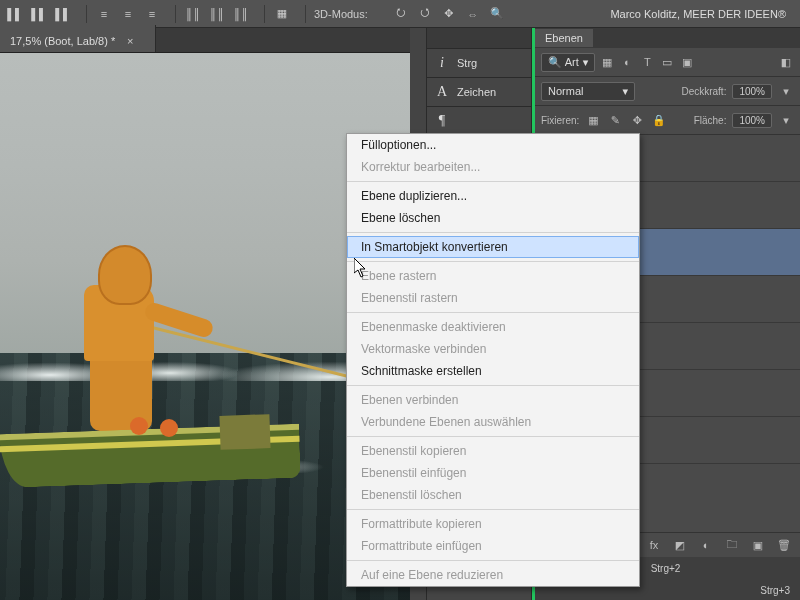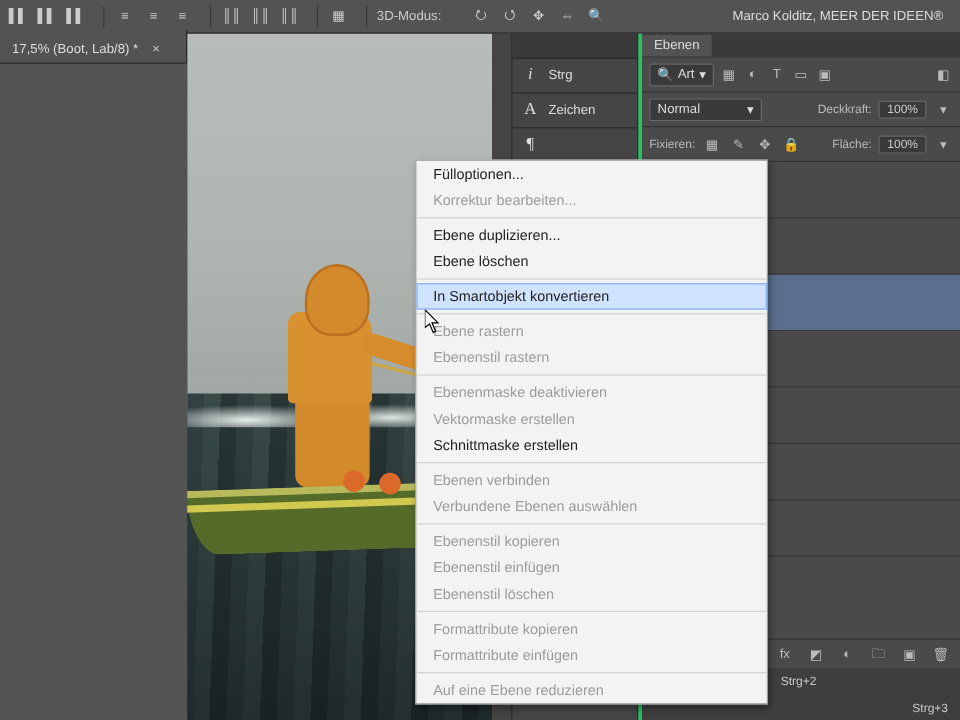--- a/index.html
+++ b/index.html
@@ -3,21 +3,21 @@
 <meta charset="utf-8">
 <style>
   html,body{margin:0;padding:0;width:800px;height:600px;overflow:hidden;background:#535353;font-family:"Segoe UI",Tahoma,sans-serif;font-size:11px;color:#ccc;}
   .toolbar{height:27px;background:#535353;border-bottom:1px solid #2a2a2a;display:flex;align-items:center;padding:0 6px;}
   .tb-ico{width:18px;height:18px;margin-right:6px;display:flex;align-items:center;justify-content:center;color:#ccc;}
   .tb-sep{width:1px;height:18px;background:#3a3a3a;margin:0 8px;}
   .tb-label{color:#ccc;margin-right:24px;}
   .tb-spacer{flex:1;}
   .user{color:#ddd;font-size:11px;margin-right:8px;}
   .row{display:flex;height:573px;}
-  .canvas-col{width:410px;display:flex;flex-direction:row;}
+  .canvas-col{width:410px;display:flex;flex-direction:column;}
   .tabbar{height:24px;background:#3a3a3a;display:flex;align-items:flex-end;border-bottom:1px solid #222;}
   .doctab{height:23px;background:#535353;color:#ddd;font-size:11px;padding:4px 10px 0 10px;border-right:1px solid #2a2a2a;display:flex;align-items:center;}
   .canvas{flex:1;position:relative;background:#282828;overflow:hidden;}
   
   .scene{position:absolute;inset:0;}
   .sky{position:absolute;left:0;right:0;top:0;height:320px;
        background:linear-gradient(#b8bdbb 0%,#b3b8b6 35%,#adb2af 65%,#9ea6a2 100%);}
   .sea{position:absolute;left:0;right:0;top:300px;bottom:0;
        background:
          repeating-linear-gradient(92deg,#4a5657 0 14px,#566262 14px 28px,#3c4748 28px 42px),
@@ -238,21 +238,21 @@
     <hr>
     <div class="it">Ebene duplizieren...</div>
     <div class="it">Ebene löschen</div>
     <hr>
     <div class="it hi">In Smartobjekt konvertieren</div>
     <hr>
     <div class="it dis">Ebene rastern</div>
     <div class="it dis">Ebenenstil rastern</div>
     <hr>
     <div class="it dis">Ebenenmaske deaktivieren</div>
-    <div class="it dis">Vektormaske erstellen</div>
+    <div class="it dis">Vektormaske verbinden</div>
     <div class="it">Schnittmaske erstellen</div>
     <hr>
     <div class="it dis">Ebenen verbinden</div>
     <div class="it dis">Verbundene Ebenen auswählen</div>
     <hr>
     <div class="it dis">Ebenenstil kopieren</div>
     <div class="it dis">Ebenenstil einfügen</div>
     <div class="it dis">Ebenenstil löschen</div>
     <hr>
     <div class="it dis">Formattribute kopieren</div>

